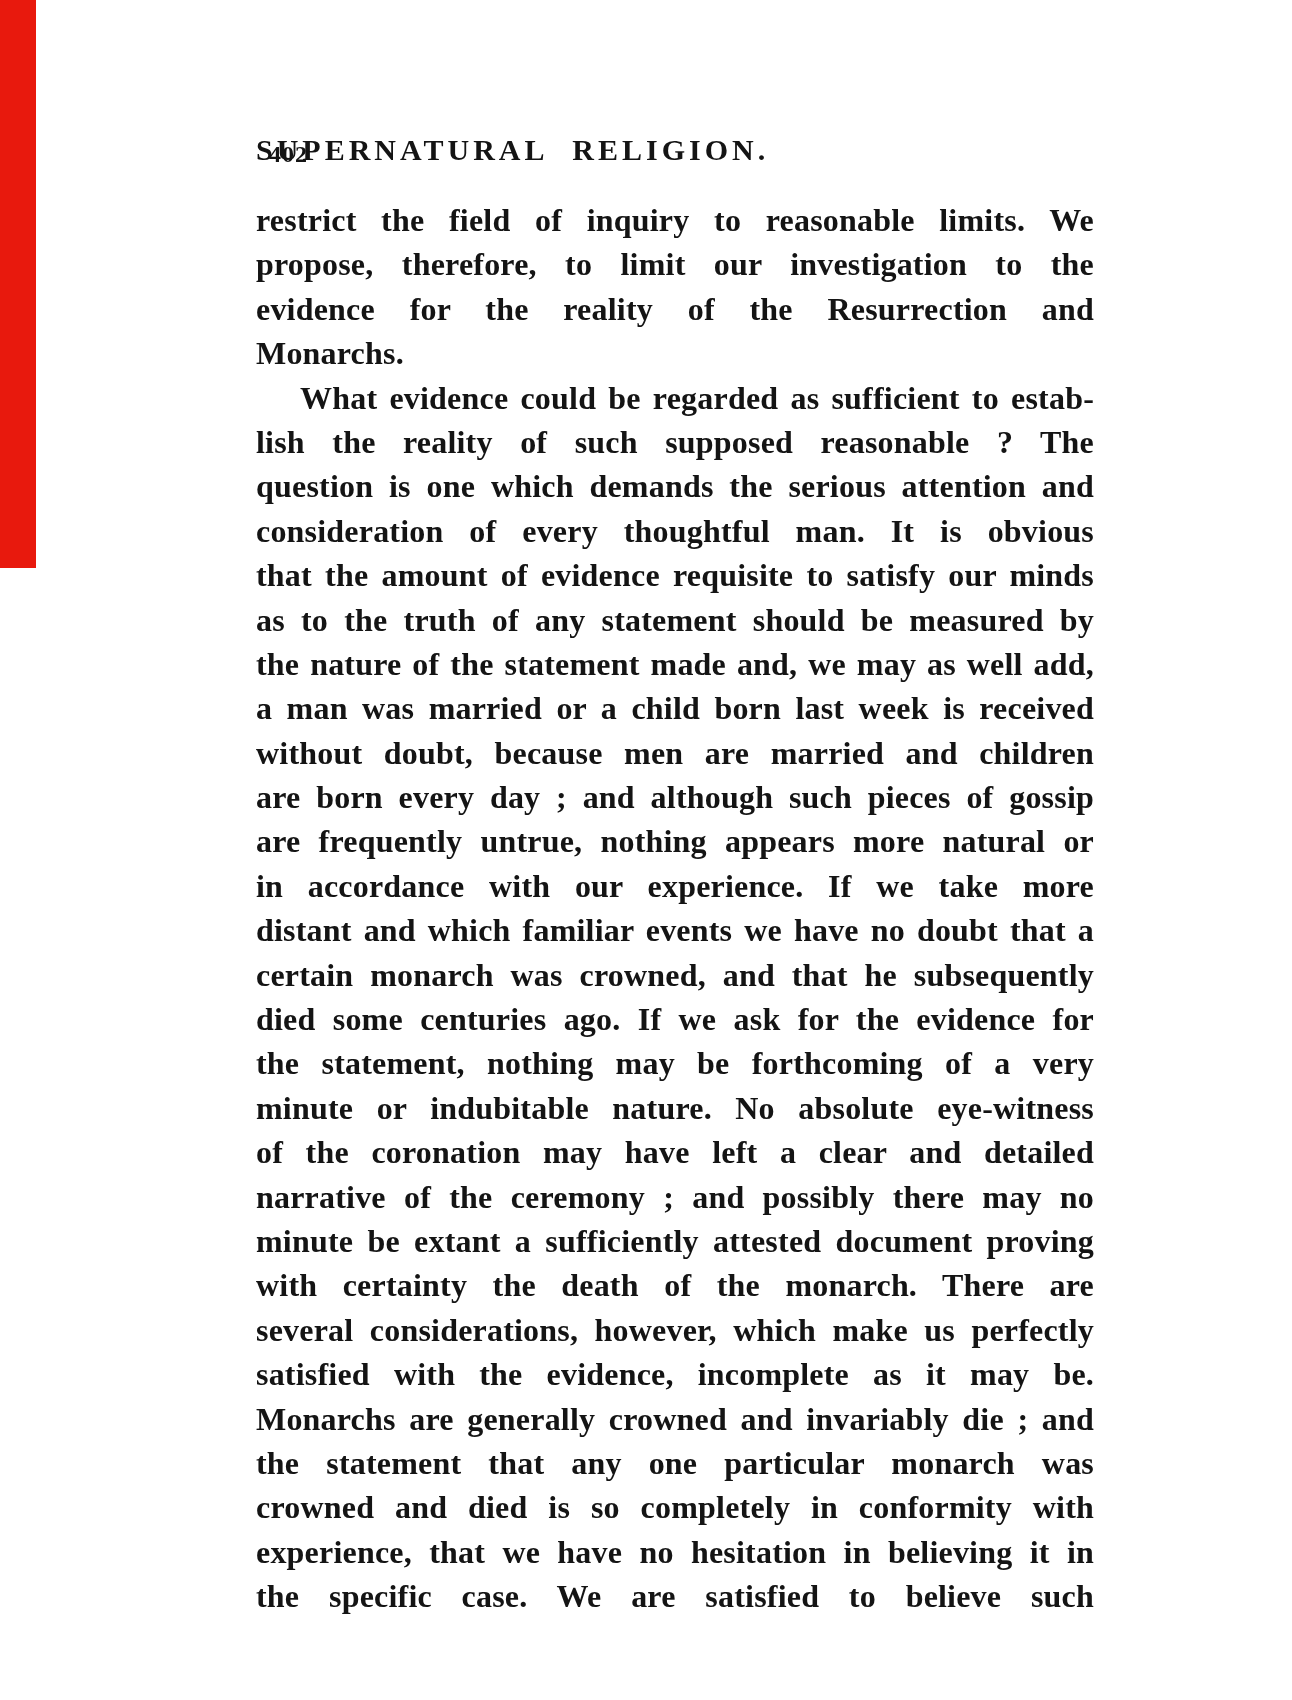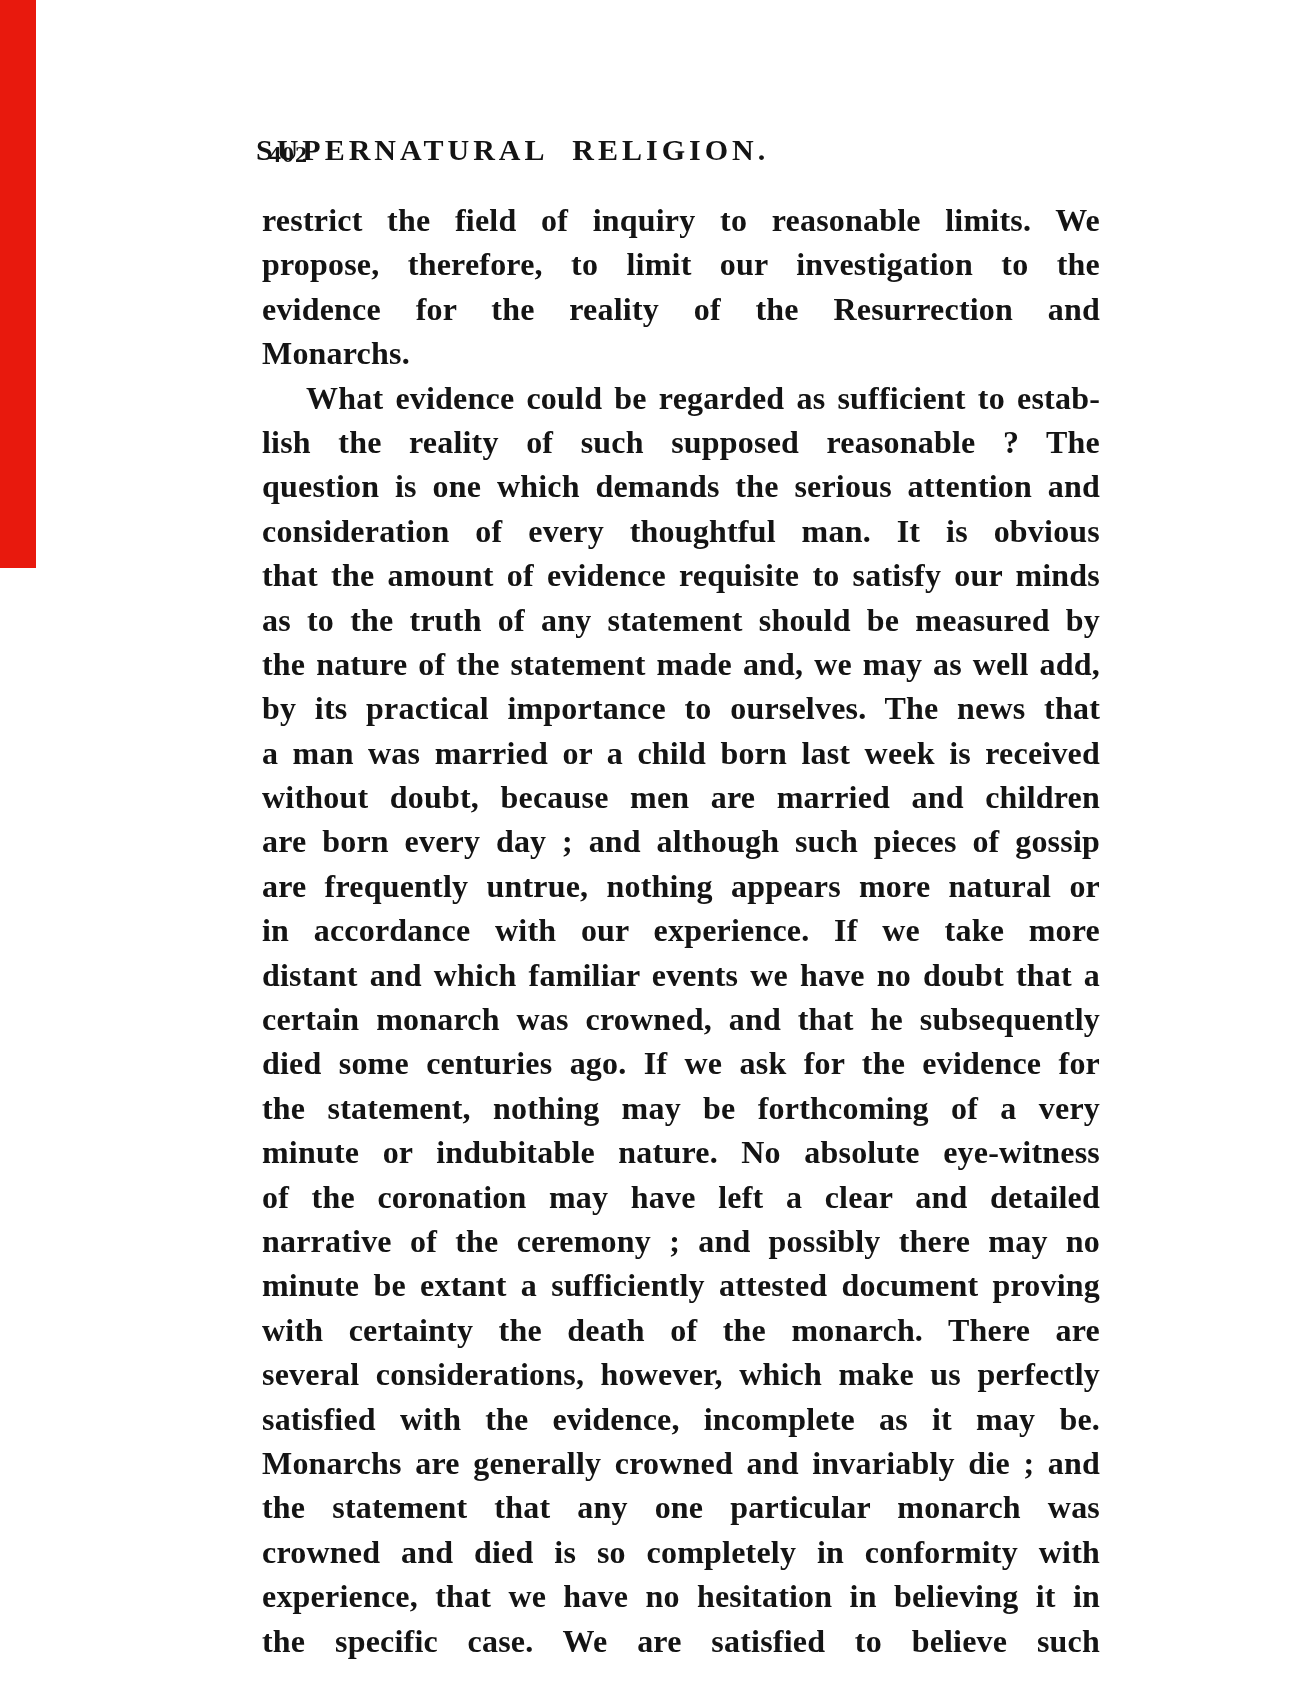--- a/index.html
+++ b/index.html
@@ -44,21 +44,20 @@
     font-weight: 700;
     letter-spacing: 4px;
     word-spacing: 14px;
     white-space: nowrap;
   }
   .body-text {
     position: absolute;
     left: 256px;
     top: 198px;
     width: 838px;
-    margin-left: 6px;
   }
   .line {
     font-size: 32px;
     font-weight: 700;
     line-height: 44.4px;
     letter-spacing: 0.2px;
     text-align: justify;
     text-align-last: justify;
     height: 44.4px;
     overflow: visible;
@@ -87,21 +86,20 @@
     <div class="line">propose, therefore, to limit our investigation to the</div>
     <div class="line">evidence for the reality of the Resurrection and</div>
     <div class="line pend">Monarchs.</div>
     <div class="line indent">What evidence could be regarded as sufficient to estab-</div>
     <div class="line">lish the reality of such supposed reasonable ? The</div>
     <div class="line">question is one which demands the serious attention and</div>
     <div class="line">consideration of every thoughtful man. It is obvious</div>
     <div class="line">that the amount of evidence requisite to satisfy our minds</div>
     <div class="line">as to the truth of any statement should be measured by</div>
     <div class="line">the nature of the statement made and, we may as well add,</div>
-    <div class="line">by its practical importance to ourselves. The news that</div>
     <div class="line">a man was married or a child born last week is received</div>
     <div class="line">without doubt, because men are married and children</div>
     <div class="line">are born every day ; and although such pieces of gossip</div>
     <div class="line">are frequently untrue, nothing appears more natural or</div>
     <div class="line">in accordance with our experience. If we take more</div>
     <div class="line">distant and which familiar events we have no doubt that a</div>
     <div class="line">certain monarch was crowned, and that he subsequently</div>
     <div class="line">died some centuries ago. If we ask for the evidence for</div>
     <div class="line">the statement, nothing may be forthcoming of a very</div>
     <div class="line">minute or indubitable nature. No absolute eye-witness</div>

